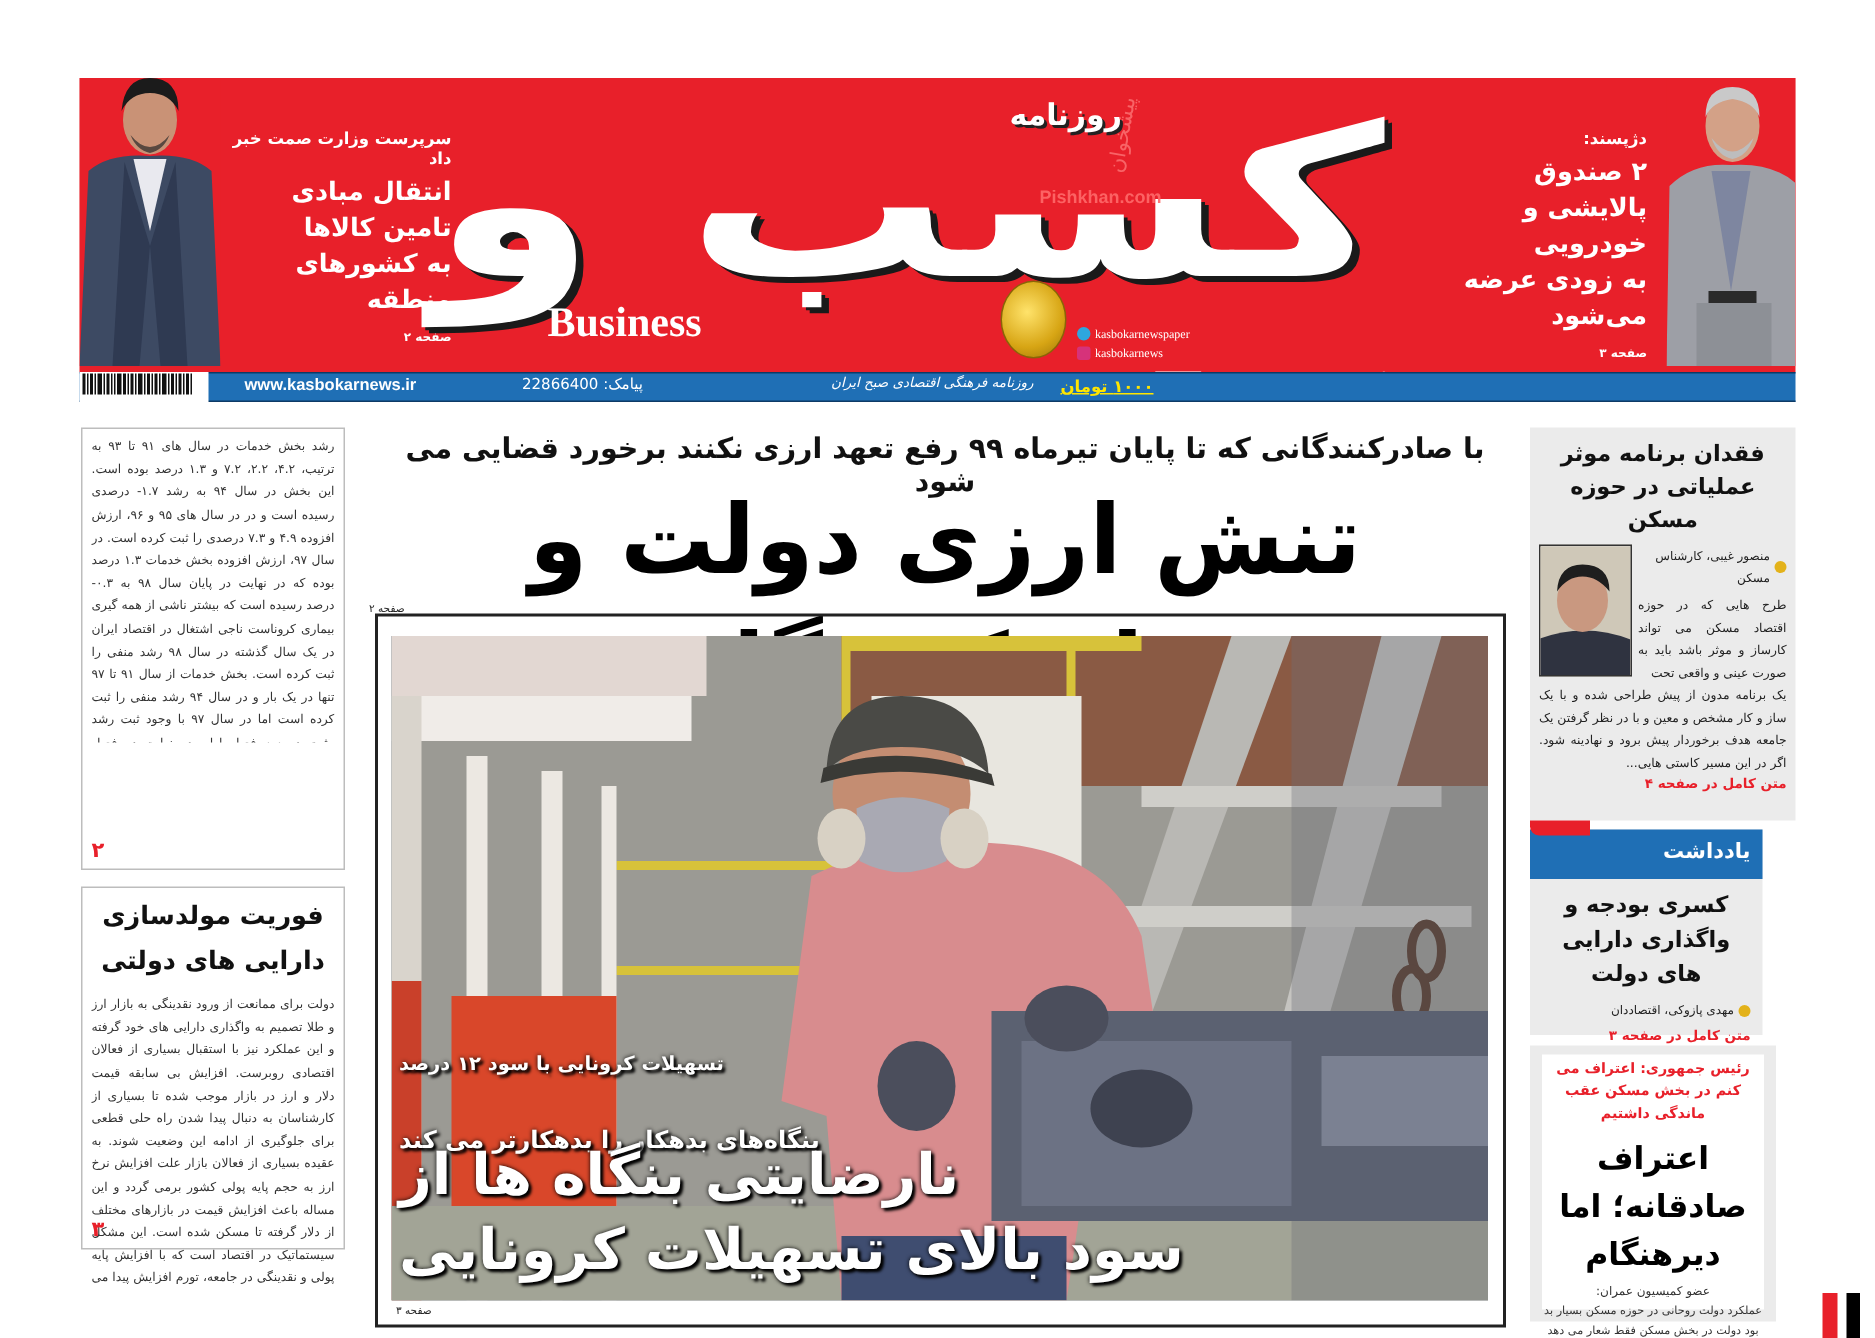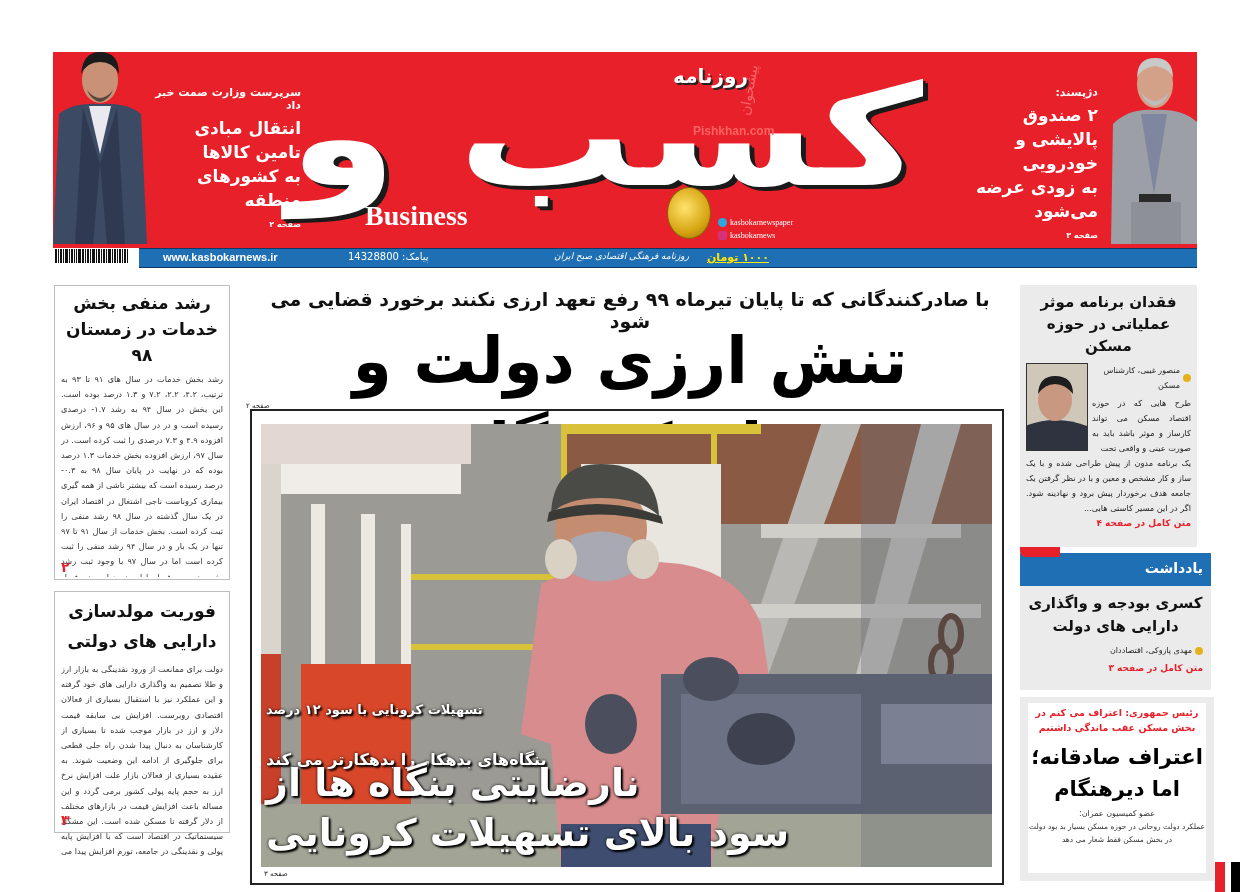--- a/index.html
+++ b/index.html
@@ -124,21 +124,21 @@
       <ellipse cx="44" cy="40" rx="18" ry="24" fill="#d3a187"></ellipse>
       <path d="M26 34 Q26 14 44 14 Q62 14 62 34 Q58 24 44 22 Q30 24 26 34 Z" fill="#c9c9c9"></path>
       <path d="M30 48 Q44 66 58 48 Q54 60 44 62 Q34 60 30 48 Z" fill="#bdbdbd"></path>
     </svg>
   </div>
 </div>
 
 <div class="info-bar">
   <span class="bar-text bar-price" style="right:428px; font-size:11px;">۱۰۰۰ تومان</span>
   <span class="bar-text bar-script" style="right:508px;">روزنامه فرهنگی اقتصادی صبح ایران</span>
-  <span class="bar-text" style="left:295px; font-weight:normal;">پیامک: 14328800</span>
+  <span class="bar-text" style="left:295px; font-weight:normal;">پیامک: 22866400</span>
   <span class="bar-text" style="left:110px; direction:ltr; font-family:'Liberation Sans',sans-serif; font-size:11px;">www.kasbokarnews.ir</span>
 </div>
 <div class="barcode">
   <span style="width:2px"></span>
     <span style="width:1px"></span>
     <span style="width:2px"></span>
     <span style="width:1px"></span>
     <span style="width:3px"></span>
     <span style="width:1px"></span>
     <span style="width:2px"></span>
@@ -159,21 +159,20 @@
     <span style="width:1px"></span>
     <span style="width:2px"></span>
     <span style="width:1px"></span>
     <span style="width:2px"></span>
     <span style="width:1px"></span>
     <span style="width:2px"></span>
     <span style="width:1px"></span>
 </div>
 
 <div class="box" style="left:54px; top:285px; width:176px; height:295px; padding:4px 6px;">
-  <div class="box-title" style="font-size:17px; line-height:26px; margin-bottom:4px;">رشد منفی بخش خدمات در زمستان ۹۸</div>
   <div class="box-body" style="height:205px; overflow:hidden;">رشد بخش خدمات در سال های ۹۱ تا ۹۳ به ترتیب، ۴.۲، ۲.۲، ۷.۲ و ۱.۳ درصد بوده است. این بخش در سال ۹۴ به رشد ۱.۷- درصدی رسیده است و در در سال های ۹۵ و ۹۶، ارزش افزوده ۴.۹ و ۷.۳ درصدی را ثبت کرده است. در سال ۹۷، ارزش افزوده بخش خدمات ۱.۳ درصد بوده که در نهایت در پایان سال ۹۸ به ۰.۳- درصد رسیده است که بیشتر ناشی از همه گیری بیماری کروناست ناجی اشتغال در اقتصاد ایران در یک سال گذشته در سال ۹۸ رشد منفی را ثبت کرده است. بخش خدمات از سال ۹۱ تا ۹۷ تنها در یک بار و در سال ۹۴ رشد منفی را ثبت کرده است اما در سال ۹۷ با وجود ثبت رشد مثبت در سه فصل اول، در نهایت در فصل زمستان به رشد ۰.۳- درصد رسیده است. رشد بخش خدمات در سال های ۹۱ تا ۹۳ به ترتیب...</div>
   <div class="page-num" style="position:absolute; left:6px; bottom:4px;">۲</div>
 </div>
 
 <div class="box" style="left:54px; top:591px; width:176px; height:242px; padding:4px 6px;">
   <div class="box-title" style="font-size:17px; line-height:30px; margin-bottom:6px;">فوریت مولدسازی دارایی های دولتی</div>
   <div class="box-body" style="height:200px; overflow:hidden;">دولت برای ممانعت از ورود نقدینگی به بازار ارز و طلا تصمیم به واگذاری دارایی های خود گرفته و این عملکرد نیز با استقبال بسیاری از فعالان اقتصادی روبرست. افزایش بی سابقه قیمت دلار و ارز در بازار موجب شده تا بسیاری از کارشناسان به دنبال پیدا شدن راه حلی قطعی برای جلوگیری از ادامه این وضعیت شوند. به عقیده بسیاری از فعالان بازار علت افزایش نرخ ارز به حجم پایه پولی کشور برمی گردد و این مساله باعث افزایش قیمت در بازارهای مختلف از دلار گرفته تا مسکن شده است. این مشکل سیستماتیک در اقتصاد است که با افزایش پایه پولی و نقدینگی در جامعه، تورم افزایش پیدا می کند و قیمت‌ها صعودی می‌شود. یک تحلیلگر اقتصادی گفت: برای مهار بازار ارز...</div>
   <div class="page-num" style="position:absolute; left:6px; bottom:4px;">۳</div>
 </div>
 
@@ -256,34 +255,34 @@
         <path d="M0 62 Q31 50 62 62 L62 88 L0 88 Z" fill="#2f3340"></path>
         <ellipse cx="30" cy="36" rx="17" ry="21" fill="#c99880"></ellipse>
         <path d="M13 30 Q14 12 30 12 Q48 12 48 30 Q40 20 30 20 Q20 20 13 30 Z" fill="#1e1e1e"></path>
       </svg>
     </div>
   </div>
   <div style="font-size:8.2px; line-height:15px; color:#222; padding:0 6px; text-align:justify;">یک برنامه مدون از پیش طراحی شده و با یک ساز و کار مشخص و معین و با در نظر گرفتن یک جامعه هدف برخوردار پیش برود و نهادینه شود. اگر در این مسیر کاستی هایی...</div>
   <div class="more-link" style="padding:2px 6px;">متن کامل در صفحه ۴</div>
 </div>
 
-<div class="panel" style="left:1020px; top:553px; width:191px; height:137px;">
+<div class="panel" style="left:1020px; top:553px; width:155px; height:137px;">
   <div class="panel-header">
     <span class="panel-tab"></span>
     <span>یادداشت</span>
   </div>
   <div class="panel-title" style="font-size:15px; line-height:23px;">کسری بودجه و واگذاری دارایی های دولت</div>
   <div class="byline" style="padding:2px 8px;">
     <span class="byline-dot"></span>
     <span>مهدی پازوکی، اقتصاددان</span>
   </div>
   <div class="more-link" style="padding:6px 8px;">متن کامل در صفحه ۳</div>
 </div>
 
-<div class="panel" style="left:1020px; top:697px; width:194px; height:184px; padding:6px 8px;">
+<div class="panel" style="left:1020px; top:697px; width:164px; height:184px; padding:6px 8px;">
   <div style="background:#fff; position:absolute; left:8px; top:6px; right:8px; bottom:8px;"></div>
   <div style="position:relative;">
     <div style="color:#e8202a; font-weight:bold; font-size:9.5px; line-height:15px; text-align:center; padding:2px 2px;">رئیس جمهوری: اعتراف می کنم در بخش مسکن عقب ماندگی داشتیم</div>
     <div style="font-weight:bold; font-size:21px; line-height:32px; text-align:center; color:#000; margin-top:4px;">اعتراف صادقانه؛ اما دیرهنگام</div>
     <div style="font-size:8px; color:#333; text-align:center; margin-top:4px;">عضو کمیسیون عمران:</div>
     <div style="font-size:7.5px; line-height:13px; color:#333; text-align:center; margin-top:2px;">عملکرد دولت روحانی در حوزه مسکن بسیار بد بود دولت در بخش مسکن فقط شعار می دهد</div>
 
   </div>
 </div>
 

